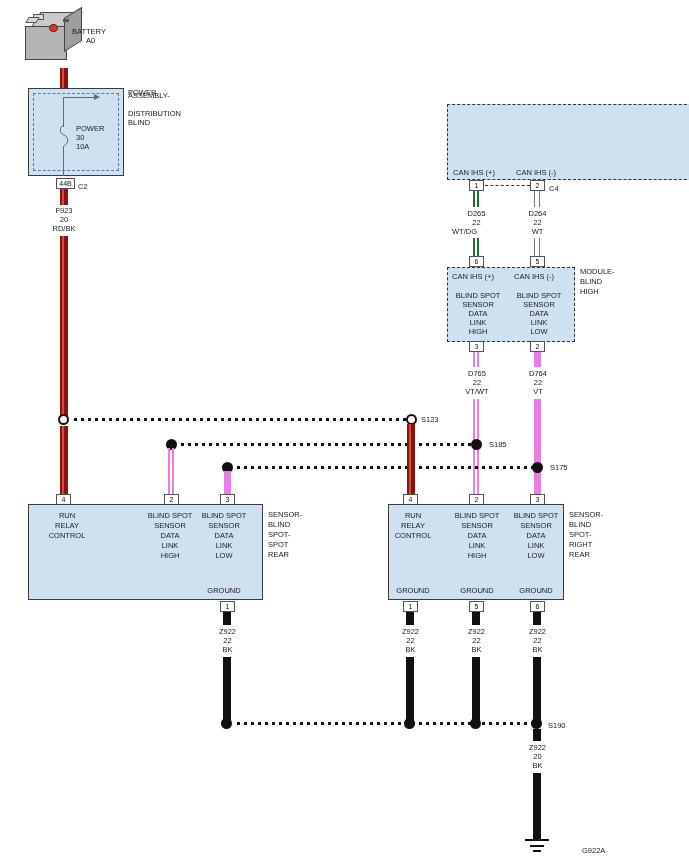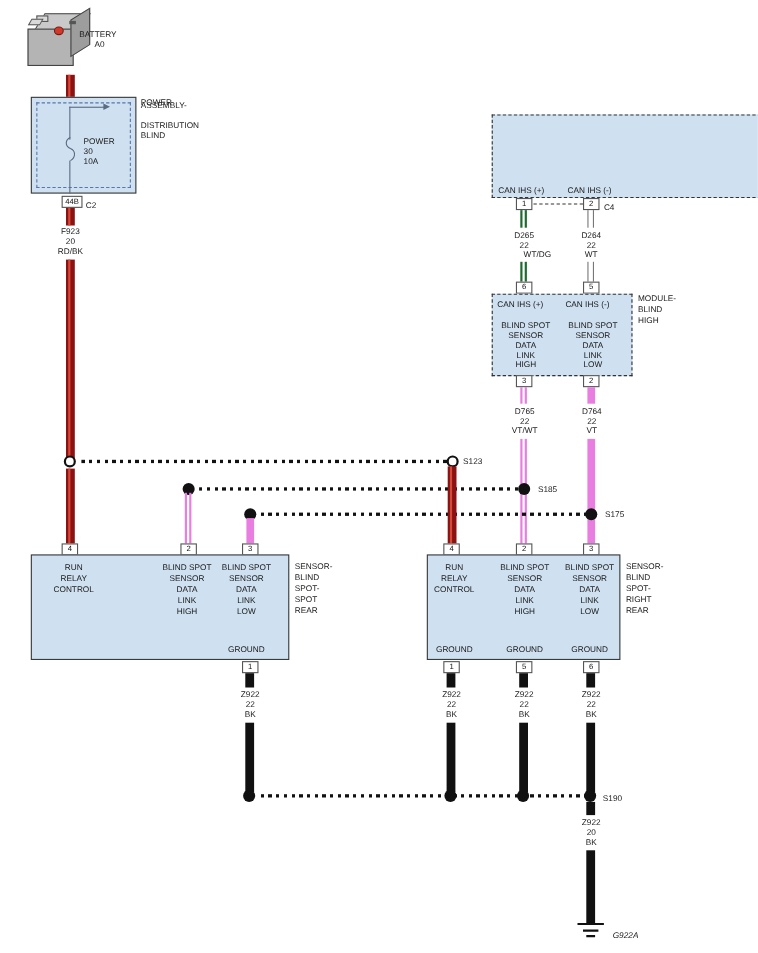--- a/index.html
+++ b/index.html
@@ -116,21 +116,21 @@
   <div class="pin" style="left:530px;top:180px;">2</div>
   <div class="dash-h" style="left:485px;top:185px;width:45px;"></div>
   <div class="lbl-blk" style="left:549px;top:184px;">C4</div>
 
   <div class="abs" style="left:473px;top:191px;width:7px;height:16px;">
     <div class="w-dg" style="left:0;top:0;height:16px;"></div>
     <div class="w-dg" style="left:4px;top:0;height:16px;"></div>
   </div>
   <div class="lbl-blk txt-c" style="left:452px;top:209px;width:49px;text-align:center;">D265</div>
   <div class="lbl-blk txt-c" style="left:452px;top:218px;width:49px;text-align:center;">22</div>
-  <div class="lbl-blk txt-c" style="left:452px;top:227px;width:49px;text-align:right;">WT/DG</div>
+  <div class="lbl-blk txt-c" style="left:452px;top:227px;width:49px;text-align:left;">WT/DG</div>
   <div class="abs" style="left:473px;top:238px;width:7px;height:20px;">
     <div class="w-dg" style="left:0;top:0;height:20px;"></div>
     <div class="w-dg" style="left:4px;top:0;height:20px;"></div>
   </div>
 
   <div class="abs" style="left:534px;top:191px;width:7px;height:16px;">
     <div class="w-wt" style="left:0;top:0;height:16px;"></div>
     <div class="w-wt" style="left:5px;top:0;height:16px;"></div>
   </div>
   <div class="lbl-blk txt-c" style="left:513px;top:209px;width:49px;text-align:center;">D264</div>
@@ -312,15 +312,15 @@
   <div class="lbl-blk txt-c" style="left:513px;top:743px;width:49px;text-align:center;">Z922</div>
   <div class="lbl-blk txt-c" style="left:513px;top:752px;width:49px;text-align:center;">20</div>
   <div class="lbl-blk txt-c" style="left:513px;top:761px;width:49px;text-align:center;">BK</div>
   <div class="w w-blk" style="left:533px;top:773px;width:8px;height:67px;"></div>
 
   <svg class="gnd-sym" style="left:518px;top:838px;" width="38" height="20" viewBox="0 0 38 20">
     <line x1="7" y1="2" x2="31" y2="2" stroke="#111" stroke-width="2"></line>
     <line x1="12" y1="8" x2="26" y2="8" stroke="#111" stroke-width="2"></line>
     <line x1="15" y1="13" x2="23" y2="13" stroke="#111" stroke-width="2"></line>
   </svg>
-  <div class="lbl-blk" style="left:557px;top:846px;font-style:italic;">G922A</div>
+  <div class="lbl-blk" style="left:582px;top:846px;">G922A</div>
 
 </div>
 
 </body></html>

